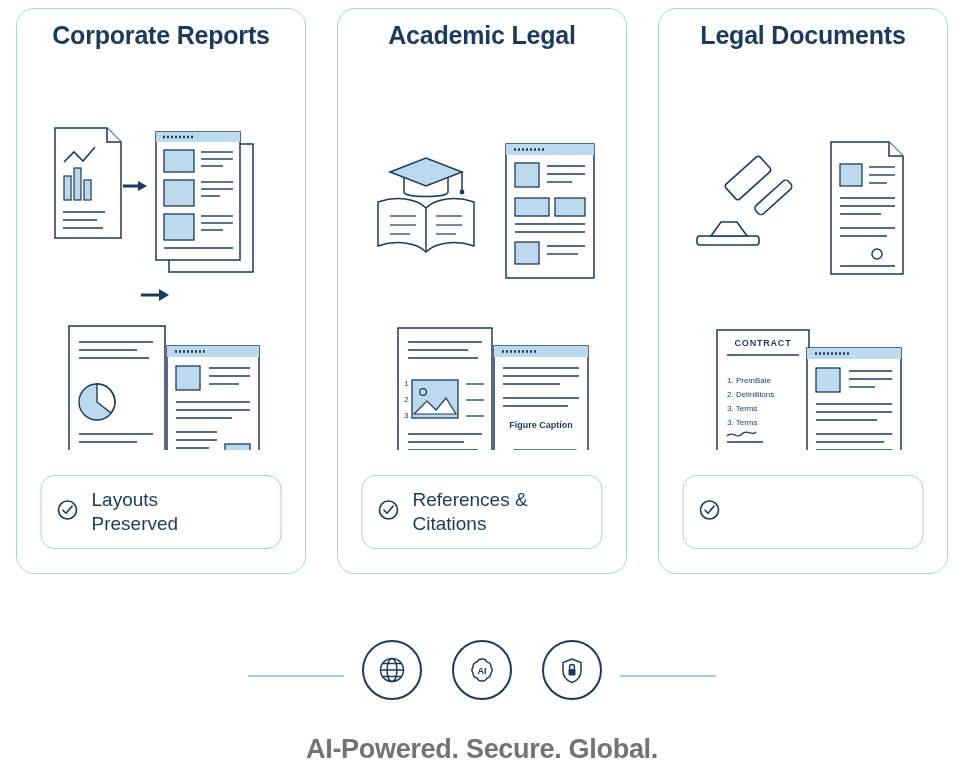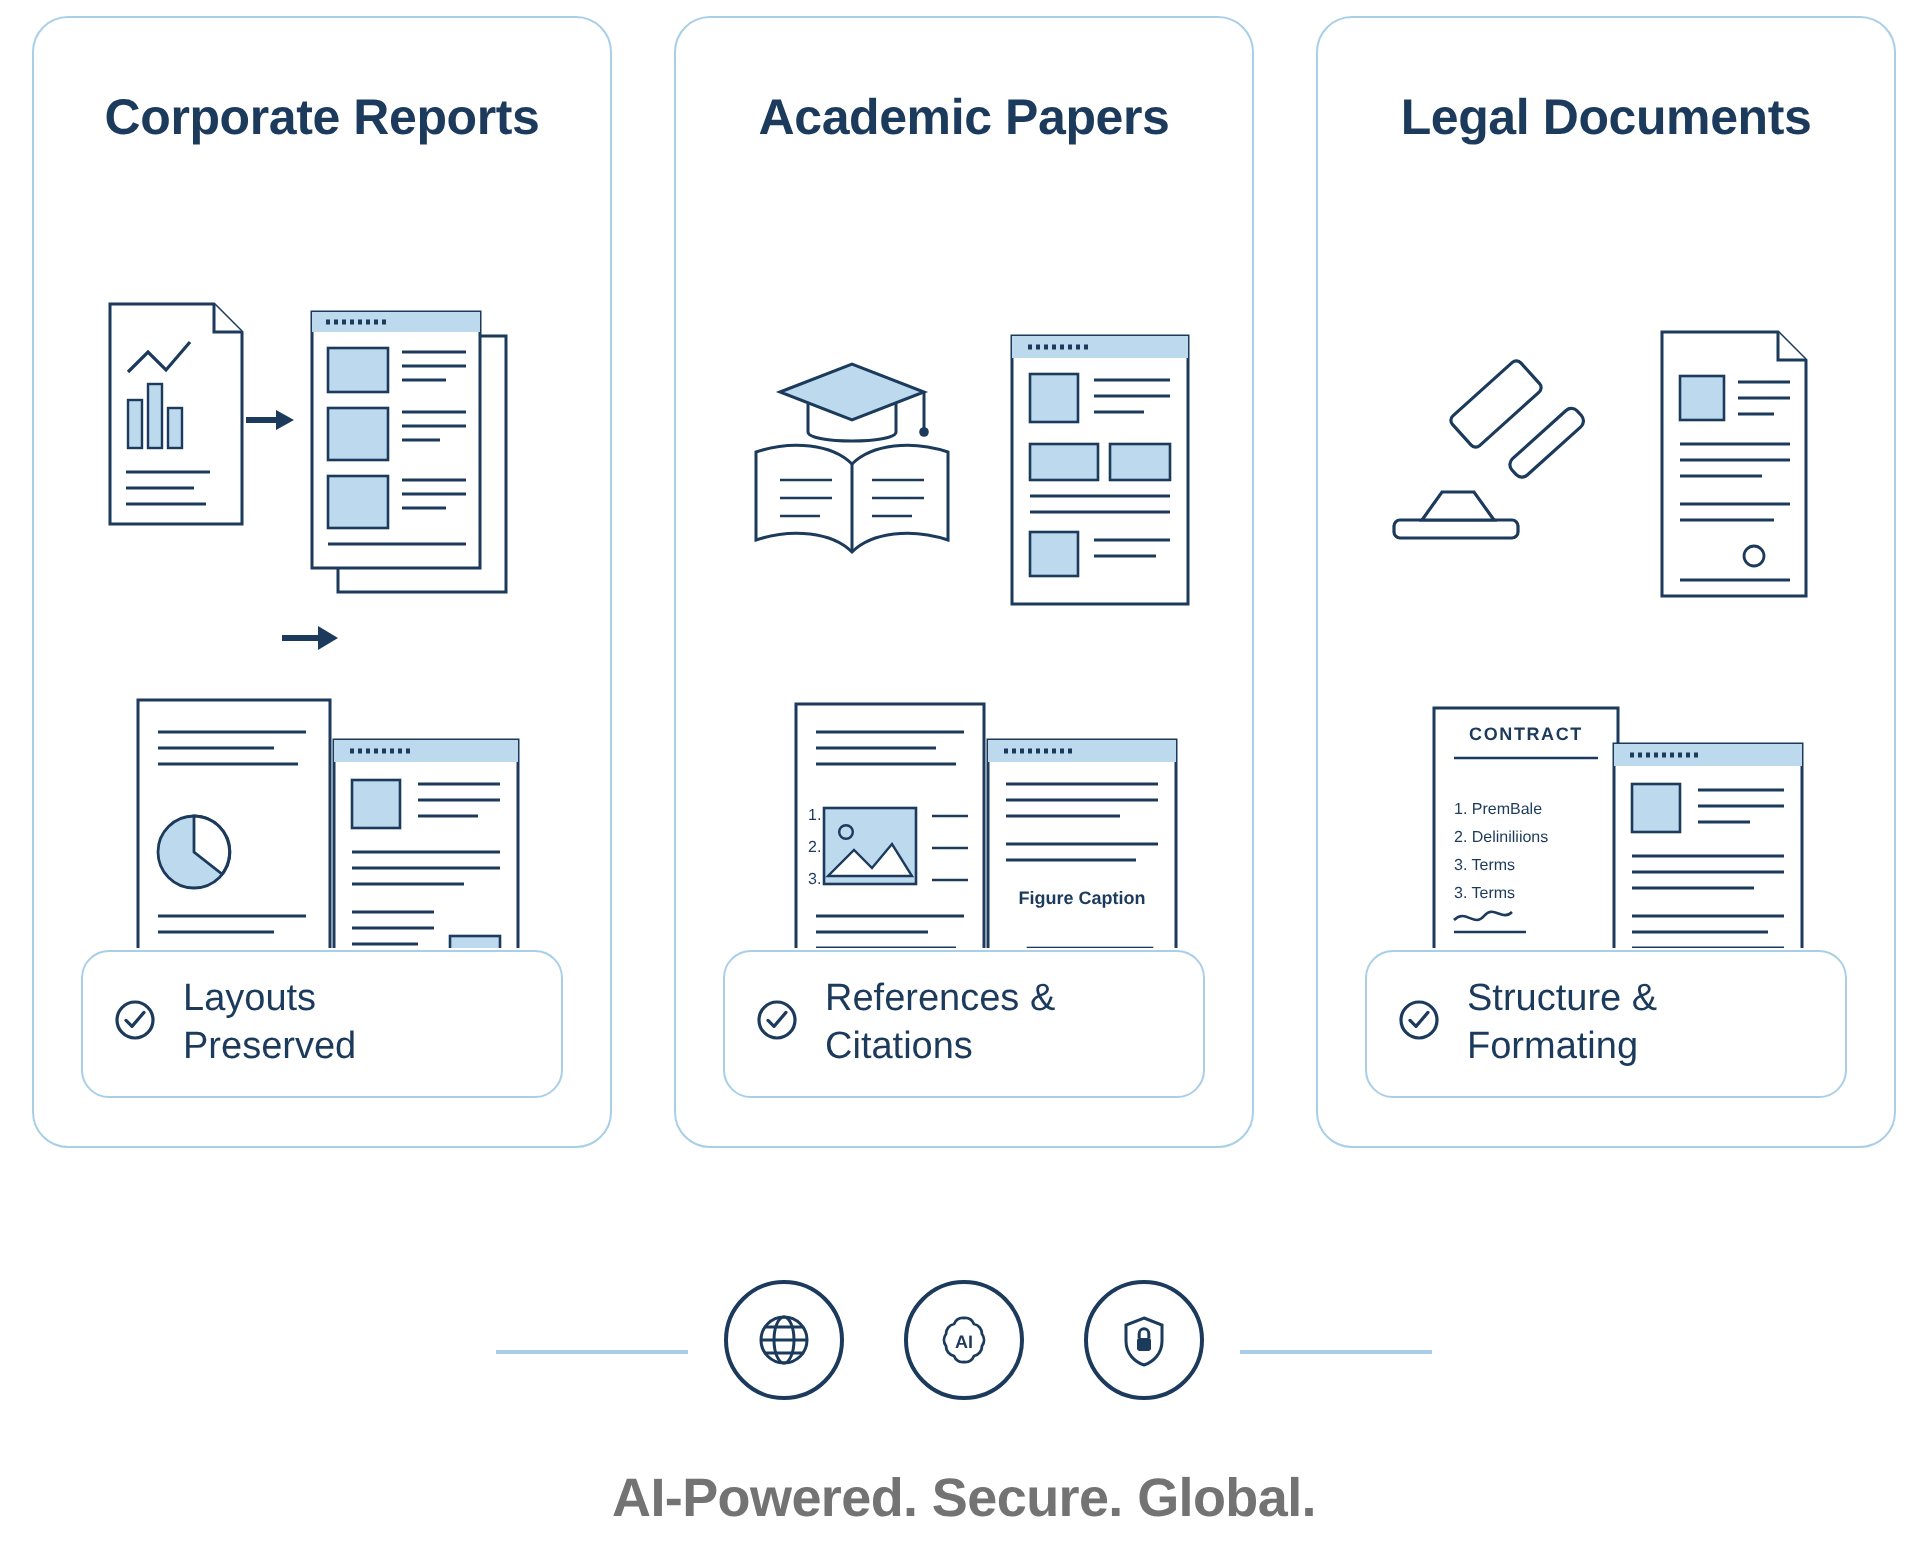--- a/index.html
+++ b/index.html
@@ -38,21 +38,21 @@
     background: #ffffff;
     position: relative;
     box-sizing: border-box;
   }
   .card-title {
     text-align: center;
     font-size: 25px;
     font-weight: bold;
     color: #1b3a5c;
     letter-spacing: -0.2px;
-    margin-top: 36px;
+    margin-top: 12px;
   }
   .art {
     position: relative;
     height: 400px;
   }
   
   .badge {
     position: absolute;
     left: 50%;
     transform: translateX(-50%);
@@ -197,21 +197,21 @@
             <circle cx="12" cy="12" r="9"></circle>
             <path d="M7.5 12.2 l3 3 l6 -7" stroke-linecap="round" stroke-linejoin="round"></path>
           </svg>
         </span>
         <span class="badge-text">Layouts
 Preserved</span>
       </div>
     </div>
 
     <div class="card">
-      <div class="card-title">Academic Papers</div>
+      <div class="card-title">Academic Legal</div>
 
       <div class="art">
         <svg width="290" height="400" viewBox="0 0 290 400">
           <g fill="none" stroke="#1b3a5c" stroke-width="1.5">
 
             <path d="M52 122 l36 -14 l36 14 l-36 14 z" fill="#bcd9ee" stroke-width="1.5"></path>
             <path d="M66 128 v14 c0 6 44 6 44 0 v-14" stroke-width="1.5"></path>
             <path d="M124 122 v18" stroke-width="1.5"></path>
             <circle cx="124" cy="142" r="2.4" fill="#1b3a5c" stroke="none"></circle>
 
@@ -338,22 +338,20 @@
         </svg>
       </div>
 
       <div class="badge">
         <span class="check">
           <svg width="24" height="24" viewBox="0 0 24 24" fill="none" stroke="#1b3a5c" stroke-width="1.6">
             <circle cx="12" cy="12" r="9"></circle>
             <path d="M7.5 12.2 l3 3 l6 -7" stroke-linecap="round" stroke-linejoin="round"></path>
           </svg>
         </span>
-        <span class="badge-text">Structure &amp;
-Formating</span>
       </div>
     </div>
 
   </div>
 
   <div>
     <div class="rule left"></div>
     <div class="rule right"></div>
 
     <div class="icons">

